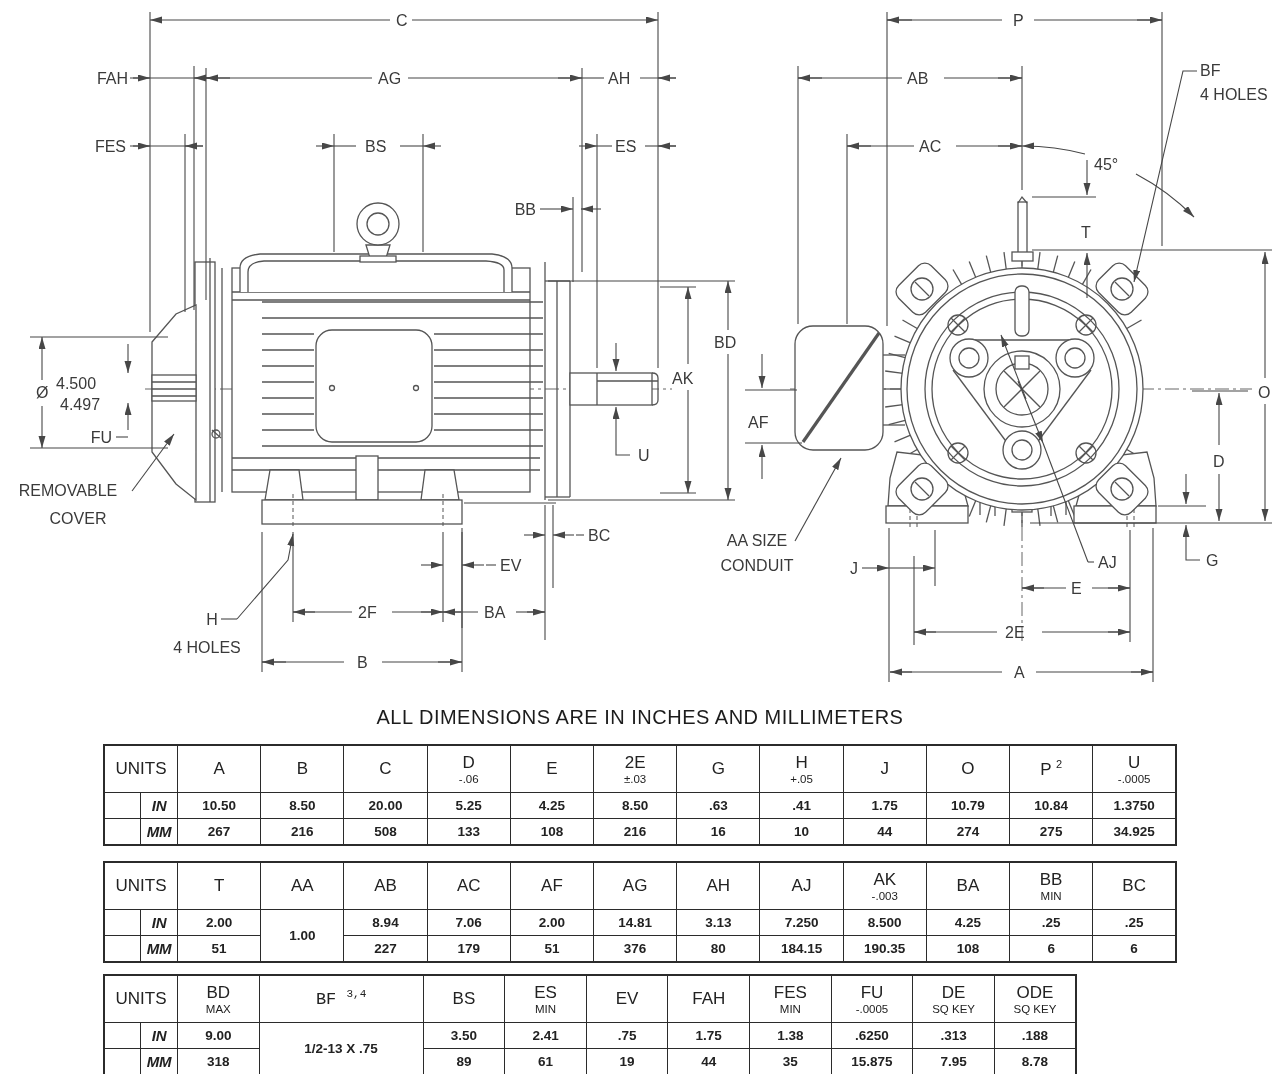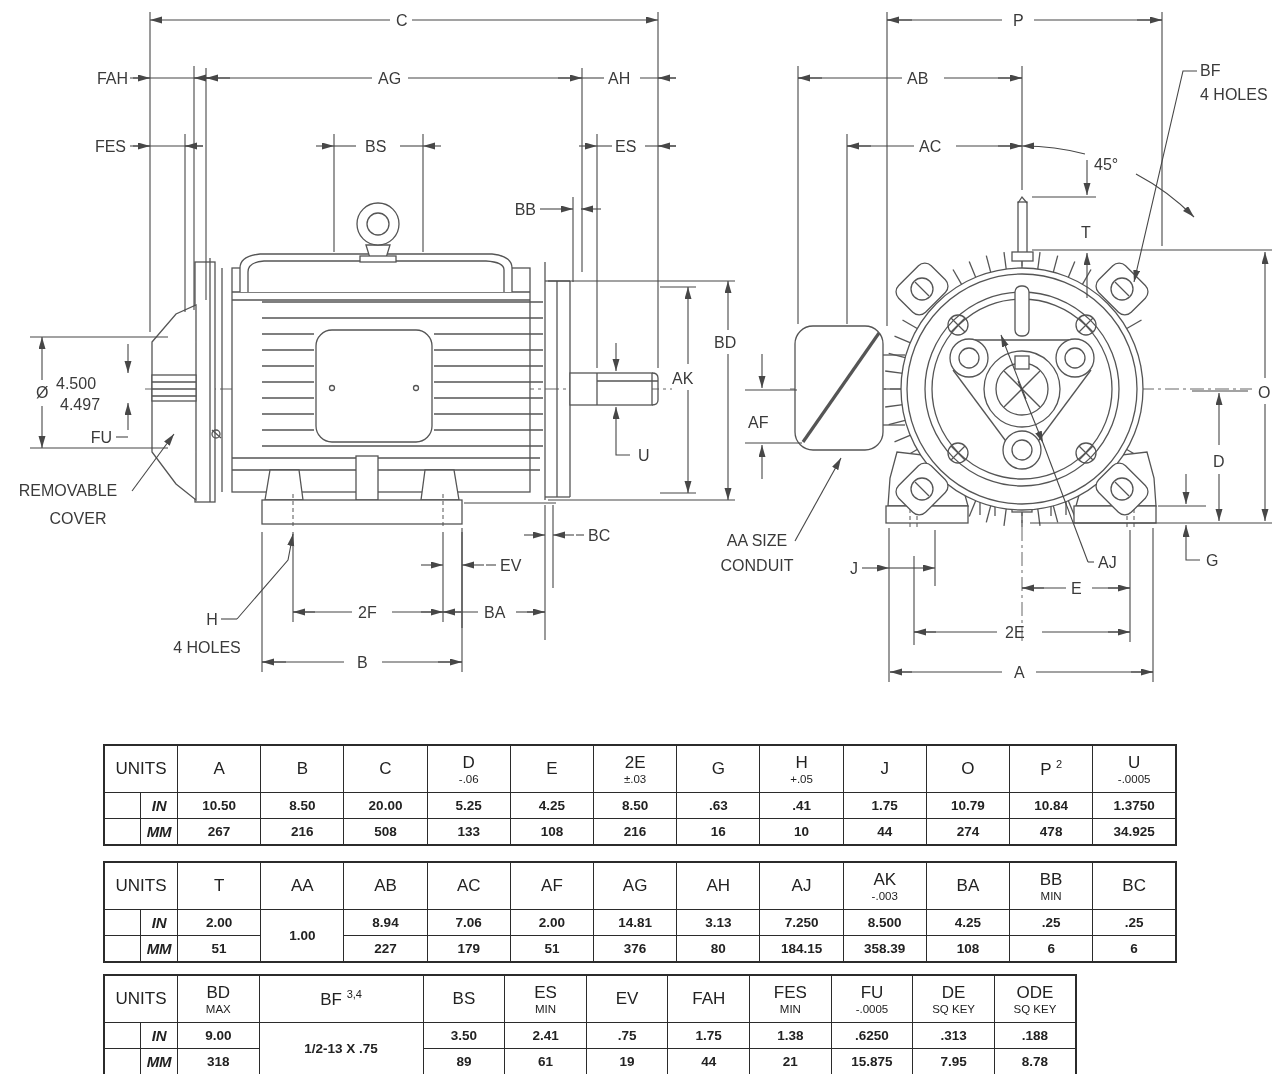--- a/index.html
+++ b/index.html
@@ -17,21 +17,21 @@
   table.dim{position:absolute;border-collapse:collapse;table-layout:fixed;
             background:#fff;border:2px solid #2b2b2b;padding-left:44px;}
   table.dim th,table.dim td{border:1px solid #2b2b2b;text-align:center;vertical-align:middle;
             padding:0;overflow:hidden;}
   table.dim th{font-weight:400;font-size:17px;height:46px;}
   table.dim th .hs{font-size:11.5px;line-height:11px;margin-top:1px;text-align:center;}
   table.dim th sup{font-size:11px;}
   table.dim td{font-size:13.5px;font-weight:700;height:25px;}
   table.dim td.rl{font-size:15px;font-style:italic;}
   table.dim th.units{width:72px;font-size:17px;}
-  table.dim th.wide{width:163px;}
+  table.dim th.wide{width:163px;font-family:Liberation Mono, monospace;}
   #t1{top:744px;left:103px;width:1074px;}
   #t2{top:861px;left:103px;width:1074px;}
   #t3{top:974px;left:103px;width:974px;}
 </style>
 </head>
 <body>
 
 <div id="stage">
 
 <svg id="drawing" width="1280" height="700" viewBox="0 0 1280 700">
@@ -449,20 +449,21 @@
     <text x="1005" y="638">2E</text>
     <line class="d" x1="1153" y1="528" x2="1153" y2="682"></line>
     <line class="d" x1="912" y1="672" x2="890" y2="672" marker-end="url(#ar)"></line>
     <line class="d" x1="1131" y1="672" x2="1153" y2="672" marker-end="url(#ar)"></line>
     <line class="d" x1="890" y1="672" x2="1002" y2="672"></line>
     <line class="d" x1="1036" y1="672" x2="1153" y2="672"></line>
     <text x="1014" y="678">A</text>
   </g>
 </svg>
 
+<div id="title">ALL DIMENSIONS ARE IN INCHES AND MILLIMETERS</div>
 
 <table id="t1" class="dim">
       <tbody>
         <tr>
           <th class="units" colspan="2">UNITS</th>
           <th><span class="hl">A</span></th>
           <th><span class="hl">B</span></th>
           <th><span class="hl">C</span></th>
           <th><span class="hl">D</span><div class="hs">-.06</div></th>
           <th><span class="hl">E</span></th>
@@ -496,21 +497,21 @@
           <td class="val">267</td>
           <td class="val">216</td>
           <td class="val">508</td>
           <td class="val">133</td>
           <td class="val">108</td>
           <td class="val">216</td>
           <td class="val">16</td>
           <td class="val">10</td>
           <td class="val">44</td>
           <td class="val">274</td>
-          <td class="val">478</td>
+          <td class="val">275</td>
           <td class="val">34.925</td>
         </tr>
       </tbody>
     </table>
 <table id="t2" class="dim">
       <tbody>
         <tr>
           <th class="units" colspan="2">UNITS</th>
           <th><span class="hl">T</span></th>
           <th><span class="hl">AA</span></th>
@@ -544,21 +545,21 @@
         <tr>
           <td class="stub"></td>
           <td class="rl">MM</td>
           <td class="val">51</td>
           <td class="val">227</td>
           <td class="val">179</td>
           <td class="val">51</td>
           <td class="val">376</td>
           <td class="val">80</td>
           <td class="val">184.15</td>
-          <td class="val">358.39</td>
+          <td class="val">190.35</td>
           <td class="val">108</td>
           <td class="val">6</td>
           <td class="val">6</td>
         </tr>
       </tbody>
     </table>
 <table id="t3" class="dim">
       <tbody>
         <tr>
           <th class="units" colspan="2">UNITS</th>
@@ -588,21 +589,21 @@
           <td class="val">.188</td>
         </tr>
         <tr>
           <td class="stub"></td>
           <td class="rl">MM</td>
           <td class="val">318</td>
           <td class="val">89</td>
           <td class="val">61</td>
           <td class="val">19</td>
           <td class="val">44</td>
-          <td class="val">21</td>
+          <td class="val">35</td>
           <td class="val">15.875</td>
           <td class="val">7.95</td>
           <td class="val">8.78</td>
         </tr>
       </tbody>
     </table>
 
 </div>
 
 </body></html>

